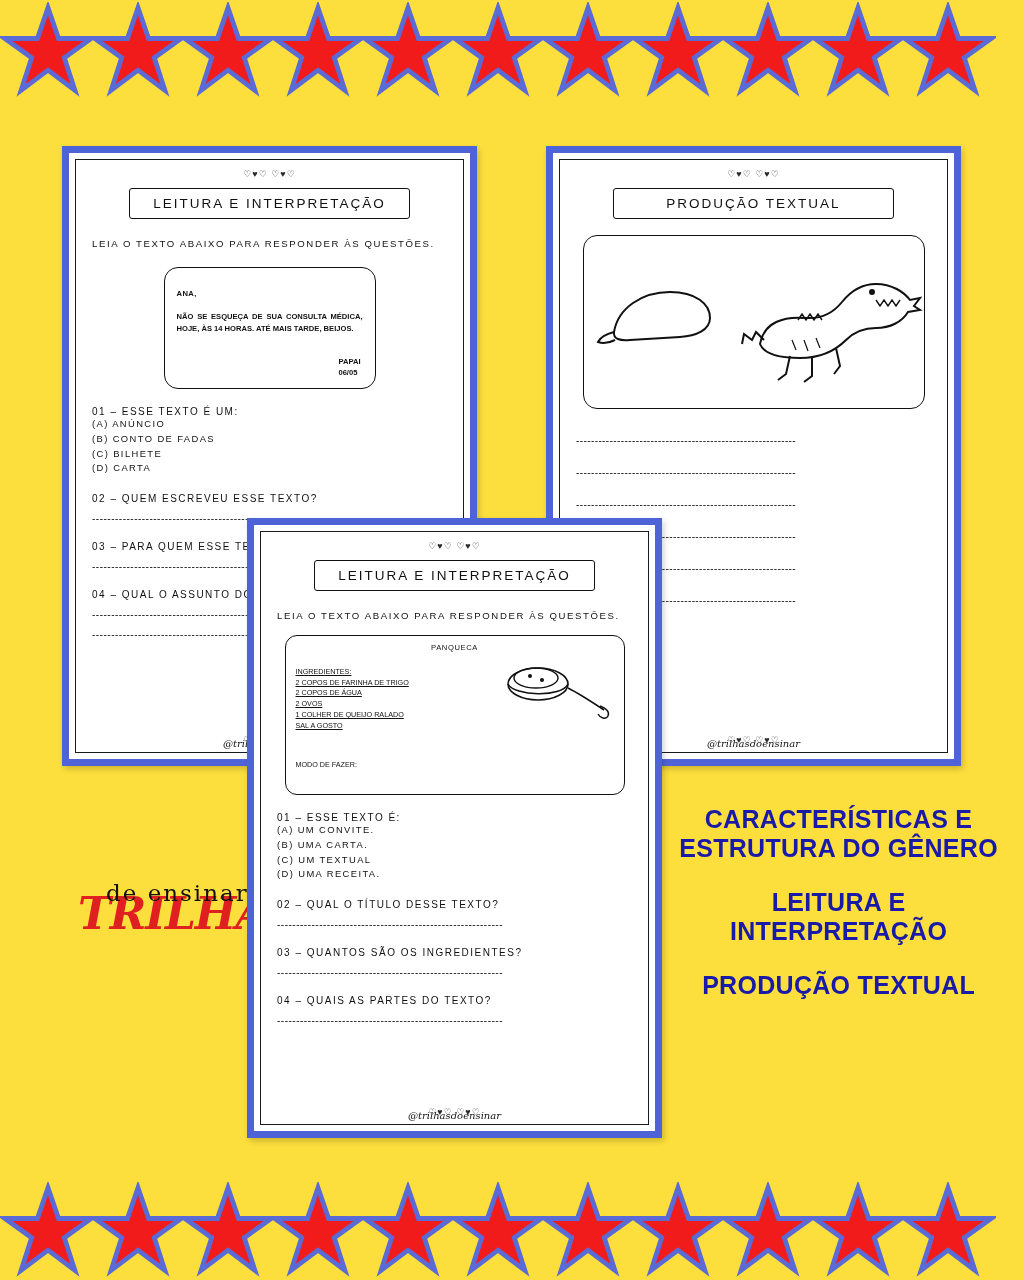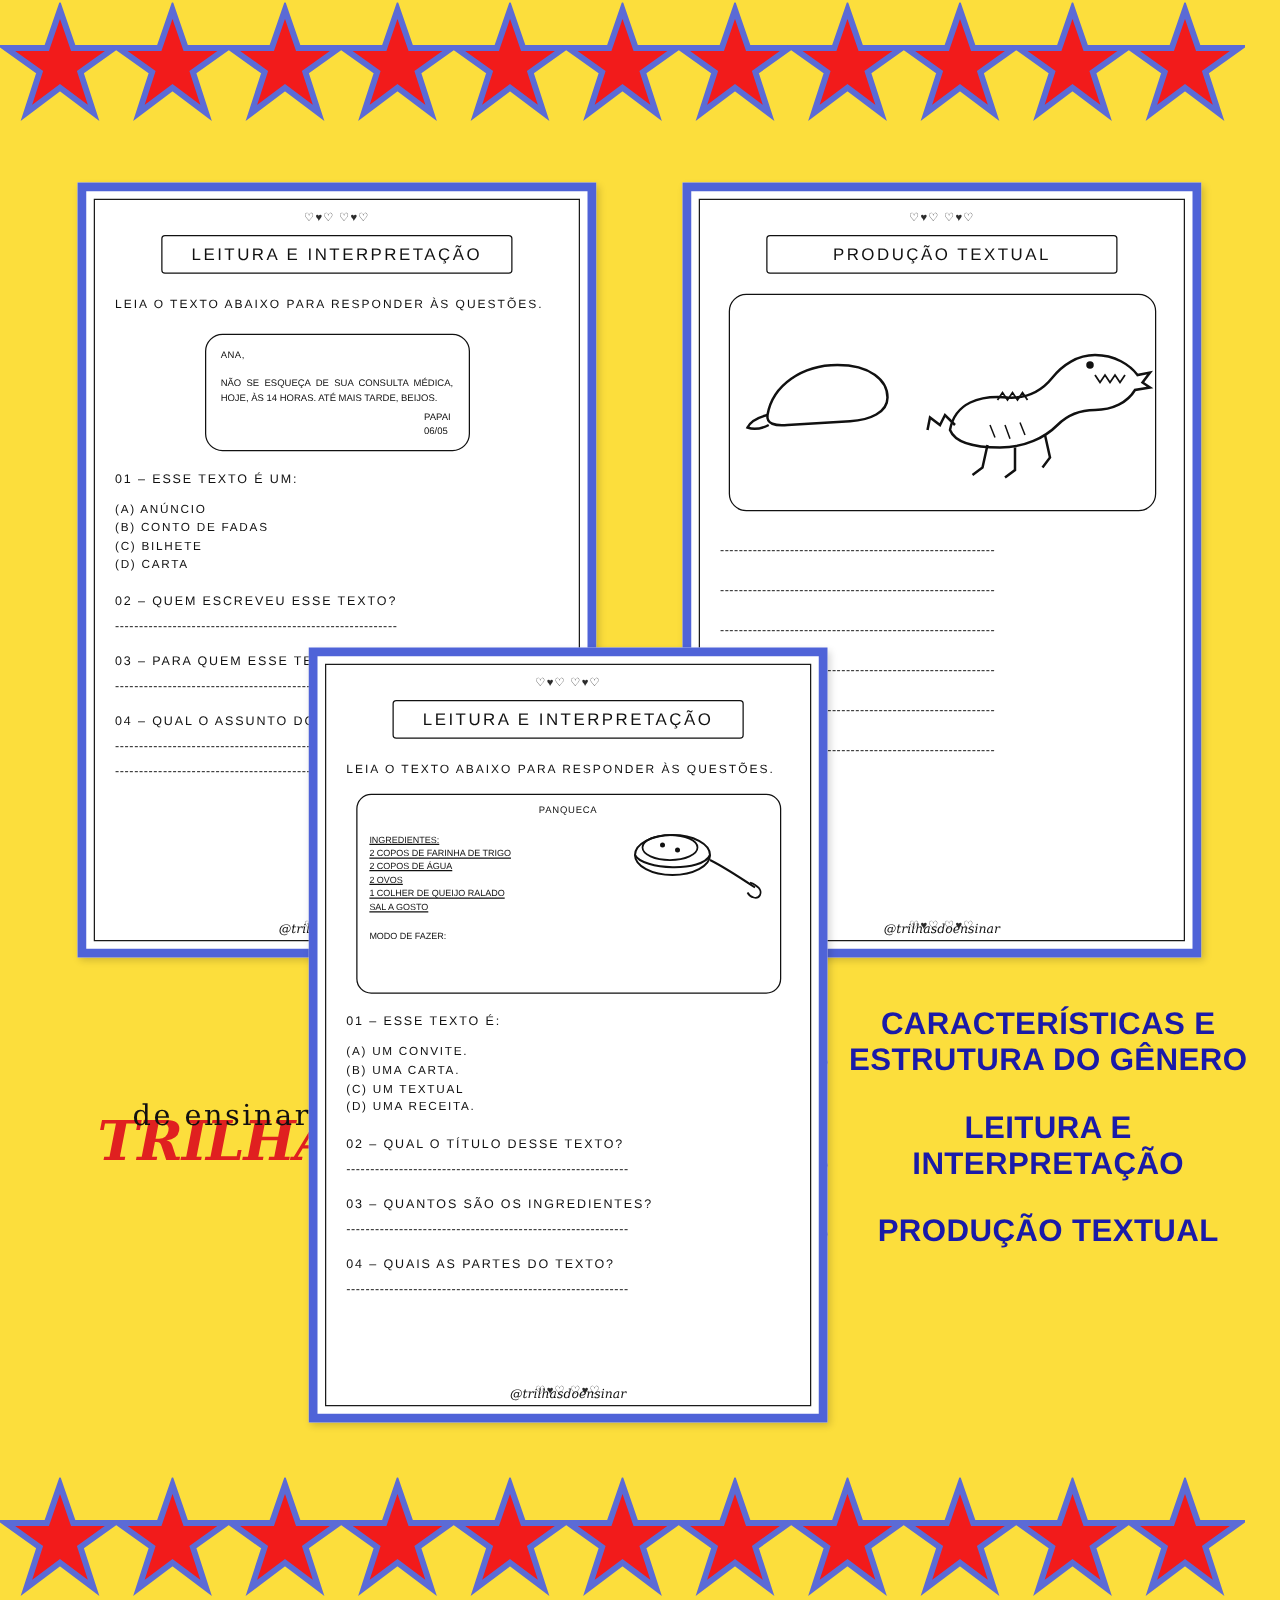--- a/index.html
+++ b/index.html
@@ -100,48 +100,48 @@
     font-size: 9.6px;
     letter-spacing: 1.6px;
     color: #111;
     line-height: 1.5;
   }
 
   
   .note-card {
     margin: 16px auto 0;
     width: 212px;
-    height: 94px;
+    height: 122px;
     border: 1.3px solid #111;
     border-radius: 14px;
-    padding: 10px 12px;
+    padding: 20px 12px;
     box-sizing: border-box;
     font-size: 7.6px;
     color: #111;
     position: relative;
     line-height: 1.65;
+    font-weight: bold;
   }
   .note-card .to { letter-spacing: .4px; }
   .note-card .body { margin-top: 10px; text-align: justify; }
   .note-card .sign {
     position: absolute;
     right: 14px;
     bottom: 10px;
     text-align: left;
     line-height: 1.5;
   }
 
   .q {
     margin-top: 17px;
     font-size: 10px;
     letter-spacing: 1.5px;
     color: #111;
   }
   .opts {
-    margin-top: 11px;
     font-size: 9.4px;
     letter-spacing: 1.4px;
     line-height: 1.55;
     color: #111;
   }
   .dots {
     margin-top: 9px;
     font-size: 10px;
     letter-spacing: 0.5px;
     color: #111;
@@ -185,21 +185,21 @@
     color: #111;
     line-height: 1.5;
   }
   .recipe-title {
     text-align: center;
     font-size: 7.6px;
     letter-spacing: .6px;
     margin-bottom: 13px;
   }
   .recipe-box .ing { width: 160px; text-decoration: underline; }
-  .recipe-how { margin-top: 12px; width: 100%; }
+  .recipe-how { margin-top: 28px; width: 100%; }
 
   
   .brand {
     position: absolute;
     left: 78px;
     top: 872px;
     width: 220px;
     height: 70px;
     z-index: 2;
   }

